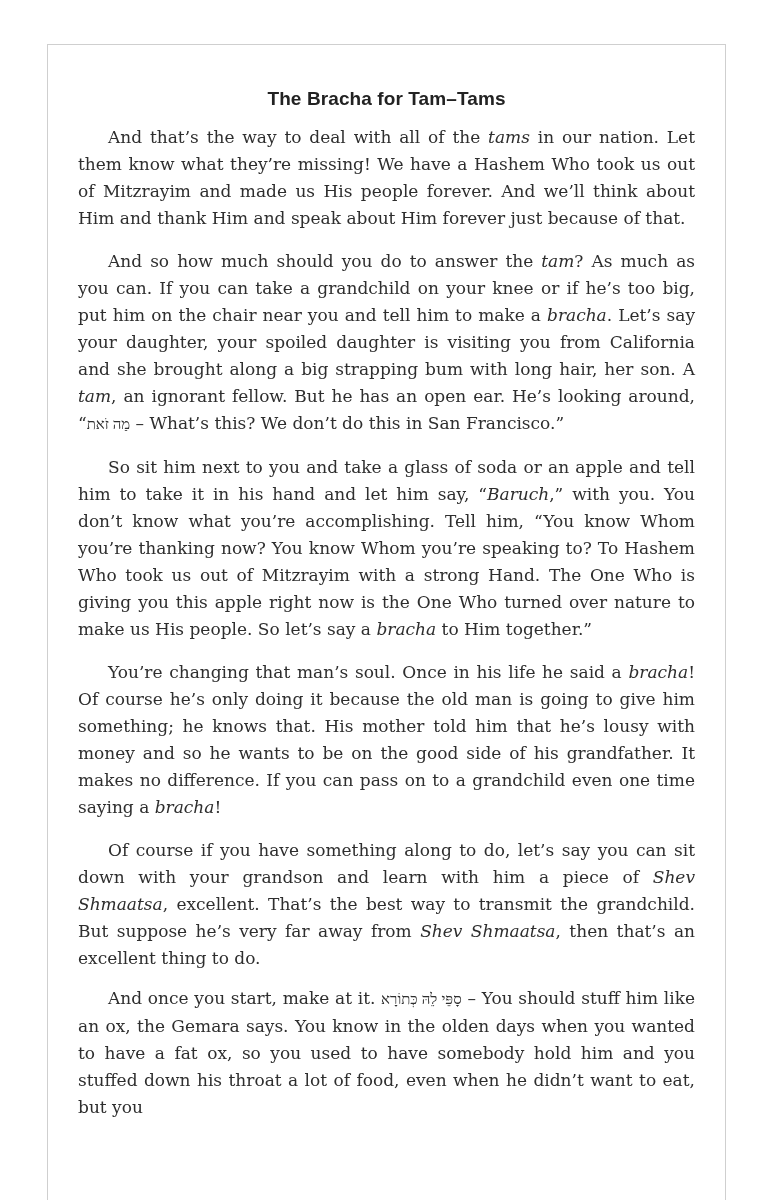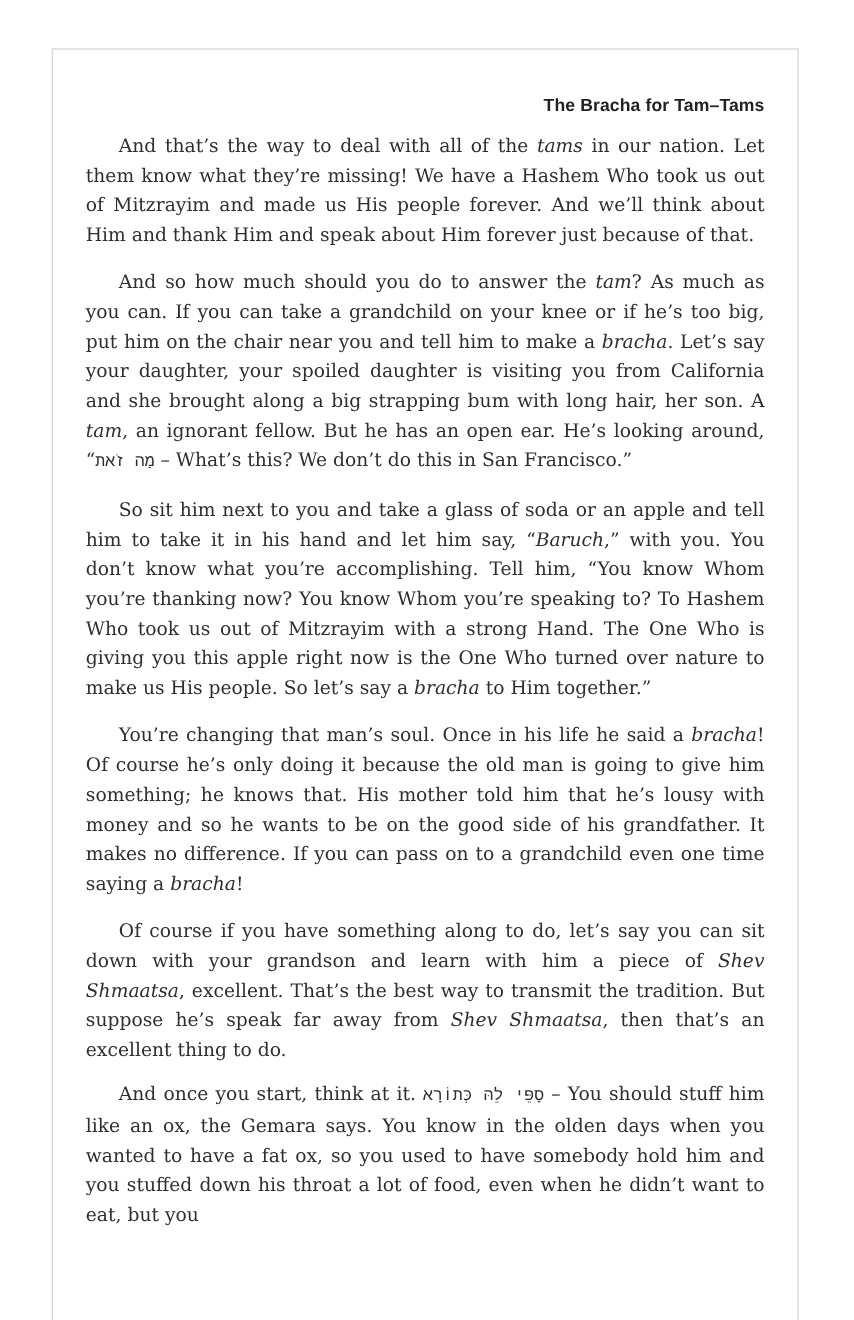--- a/index.html
+++ b/index.html
@@ -20,23 +20,23 @@
     border: 1.5px solid #cfcfcf;
     box-sizing: border-box;
   }
   .content {
     padding: 30px 30px 0 30px;
     color: #2e2e2e;
   }
   h2.heading {
     font-family: "Liberation Sans", sans-serif;
     font-weight: 700;
-    font-size: 16px;
+    font-size: 19px;
     line-height: 1.25;
-    text-align: right;
+    text-align: center;
     color: #222222;
     margin: 0;
     letter-spacing: 0.1px;
   }
   h2.heading.first {
     margin-top: 12px;
   }
   h2.heading.second {
     margin-top: 36px;
   }
@@ -49,21 +49,21 @@
     color: #2e2e2e;
     margin: 16px 0 0 0;
   }
   p.para.after-heading {
     margin-top: 13px;
   }
   p.para span.i {
     font-style: italic;
   }
   p.para span.he {
-    font-family: Liberation Mono, monospace;
+    font-family: Liberation Serif, serif;
     font-size: 0.88em;
     unicode-bidi: isolate;
     direction: rtl;
   }
 </style>
 </head>
 <body>
 
 <div class="page">
   <div class="content">
@@ -71,19 +71,19 @@
     <h2 class="heading first">The Bracha for Tam–Tams</h2>
 
     <p class="para after-heading"><span>And that’s the way to deal with all of the </span><span class="i">tams</span><span> in our nation. Let them know what they’re missing! We have a Hashem Who took us out of Mitzrayim and made us His people forever. And we’ll think about Him and thank Him and speak about Him forever just because of that.</span></p>
 
     <p class="para"><span>And so how much should you do to answer the </span><span class="i">tam</span><span>? As much as you can. If you can take a grandchild on your knee or if he’s too big, put him on the chair near you and tell him to make a </span><span class="i">bracha</span><span>. Let’s say your daughter, your spoiled daughter is visiting you from California and she brought along a big strapping bum with long hair, her son. A </span><span class="i">tam</span><span>, an ignorant fellow. But he has an open ear. He’s looking around, “</span><span class="he">מַה זֹאת</span><span> – What’s this? We don’t do this in San Francisco.”</span></p>
 
     <p class="para"><span>So sit him next to you and take a glass of soda or an apple and tell him to take it in his hand and let him say, “</span><span class="i">Baruch</span><span>,” with you. You don’t know what you’re accomplishing. Tell him, “You know Whom you’re thanking now? You know Whom you’re speaking to? To Hashem Who took us out of Mitzrayim with a strong Hand. The One Who is giving you this apple right now is the One Who turned over nature to make us His people. So let’s say a </span><span class="i">bracha</span><span> to Him together.”</span></p>
 
     <p class="para"><span>You’re changing that man’s soul. Once in his life he said a </span><span class="i">bracha</span><span>! Of course he’s only doing it because the old man is going to give him something; he knows that. His mother told him that he’s lousy with money and so he wants to be on the good side of his grandfather. It makes no difference. If you can pass on to a grandchild even one time saying a </span><span class="i">bracha</span><span>!</span></p>
 
-    <p class="para"><span>Of course if you have something along to do, let’s say you can sit down with your grandson and learn with him a piece of </span><span class="i">Shev Shmaatsa</span><span>, excellent. That’s the best way to transmit the tradition. But suppose he’s speak far away from </span><span class="i">Shev Shmaatsa</span><span>, then that’s an excellent thing to do.</span></p>
+    <p class="para"><span>Of course if you have something along to do, let’s say you can sit down with your grandson and learn with him a piece of </span><span class="i">Shev Shmaatsa</span><span>, excellent. That’s the best way to transmit the grandchild. But suppose he’s very far away from </span><span class="i">Shev Shmaatsa</span><span>, then that’s an excellent thing to do.</span></p>
 
 
-    <p class="para after-heading"><span>And once you start, think at it. </span><span class="he">סָפֵּי לֵהּ כְּתוֹרָא</span><span> – You should stuff him like an ox, the Gemara says. You know in the olden days when you wanted to have a fat ox, so you used to have somebody hold him and you stuffed down his throat a lot of food, even when he didn’t want to eat, but you</span></p>
+    <p class="para after-heading"><span>And once you start, make at it. </span><span class="he">סָפֵּי לֵהּ כְּתוֹרָא</span><span> – You should stuff him like an ox, the Gemara says. You know in the olden days when you wanted to have a fat ox, so you used to have somebody hold him and you stuffed down his throat a lot of food, even when he didn’t want to eat, but you</span></p>
 
   </div>
 </div>
 
 </body></html>

